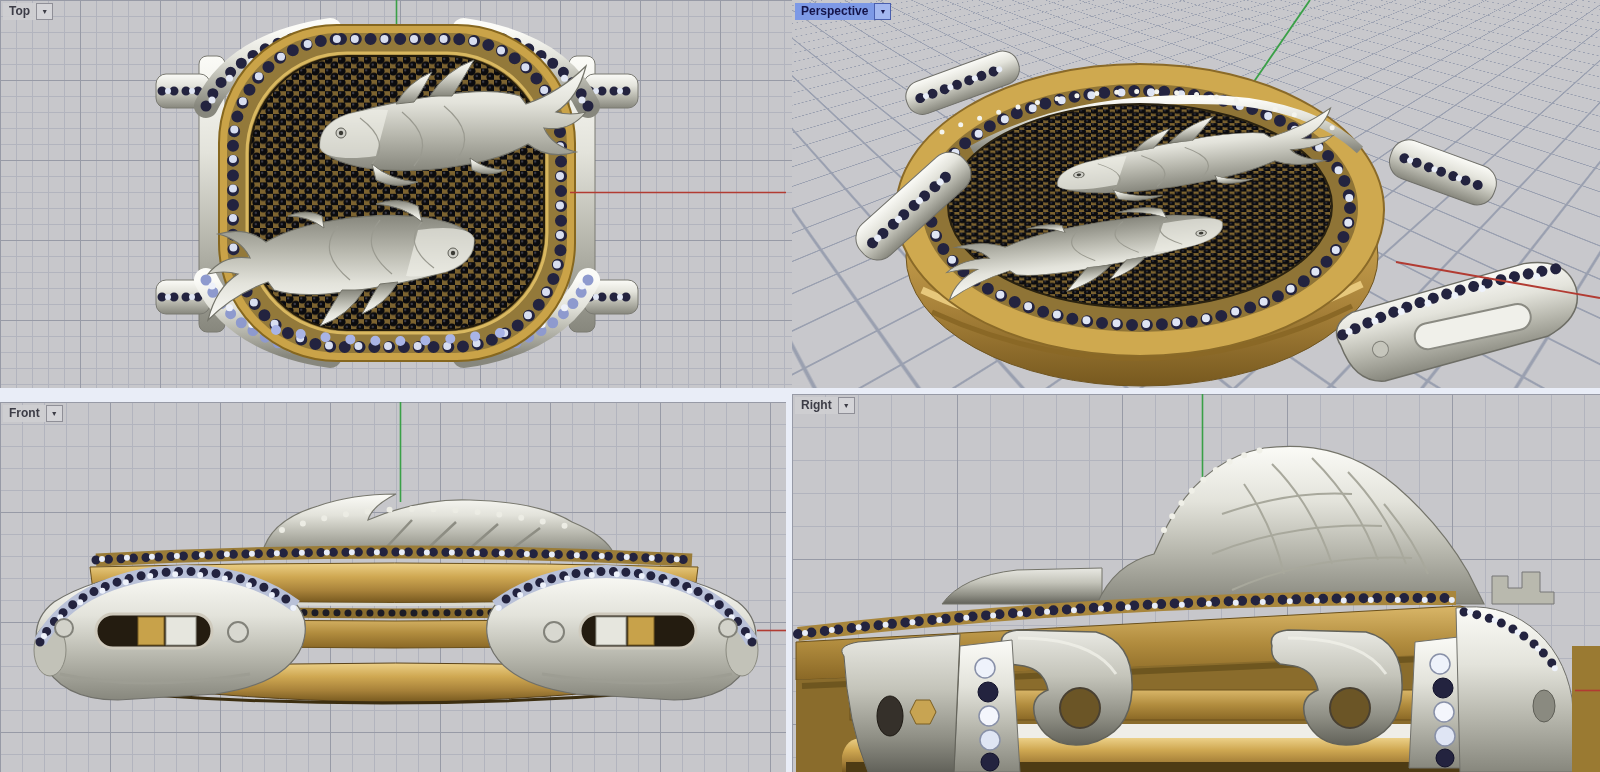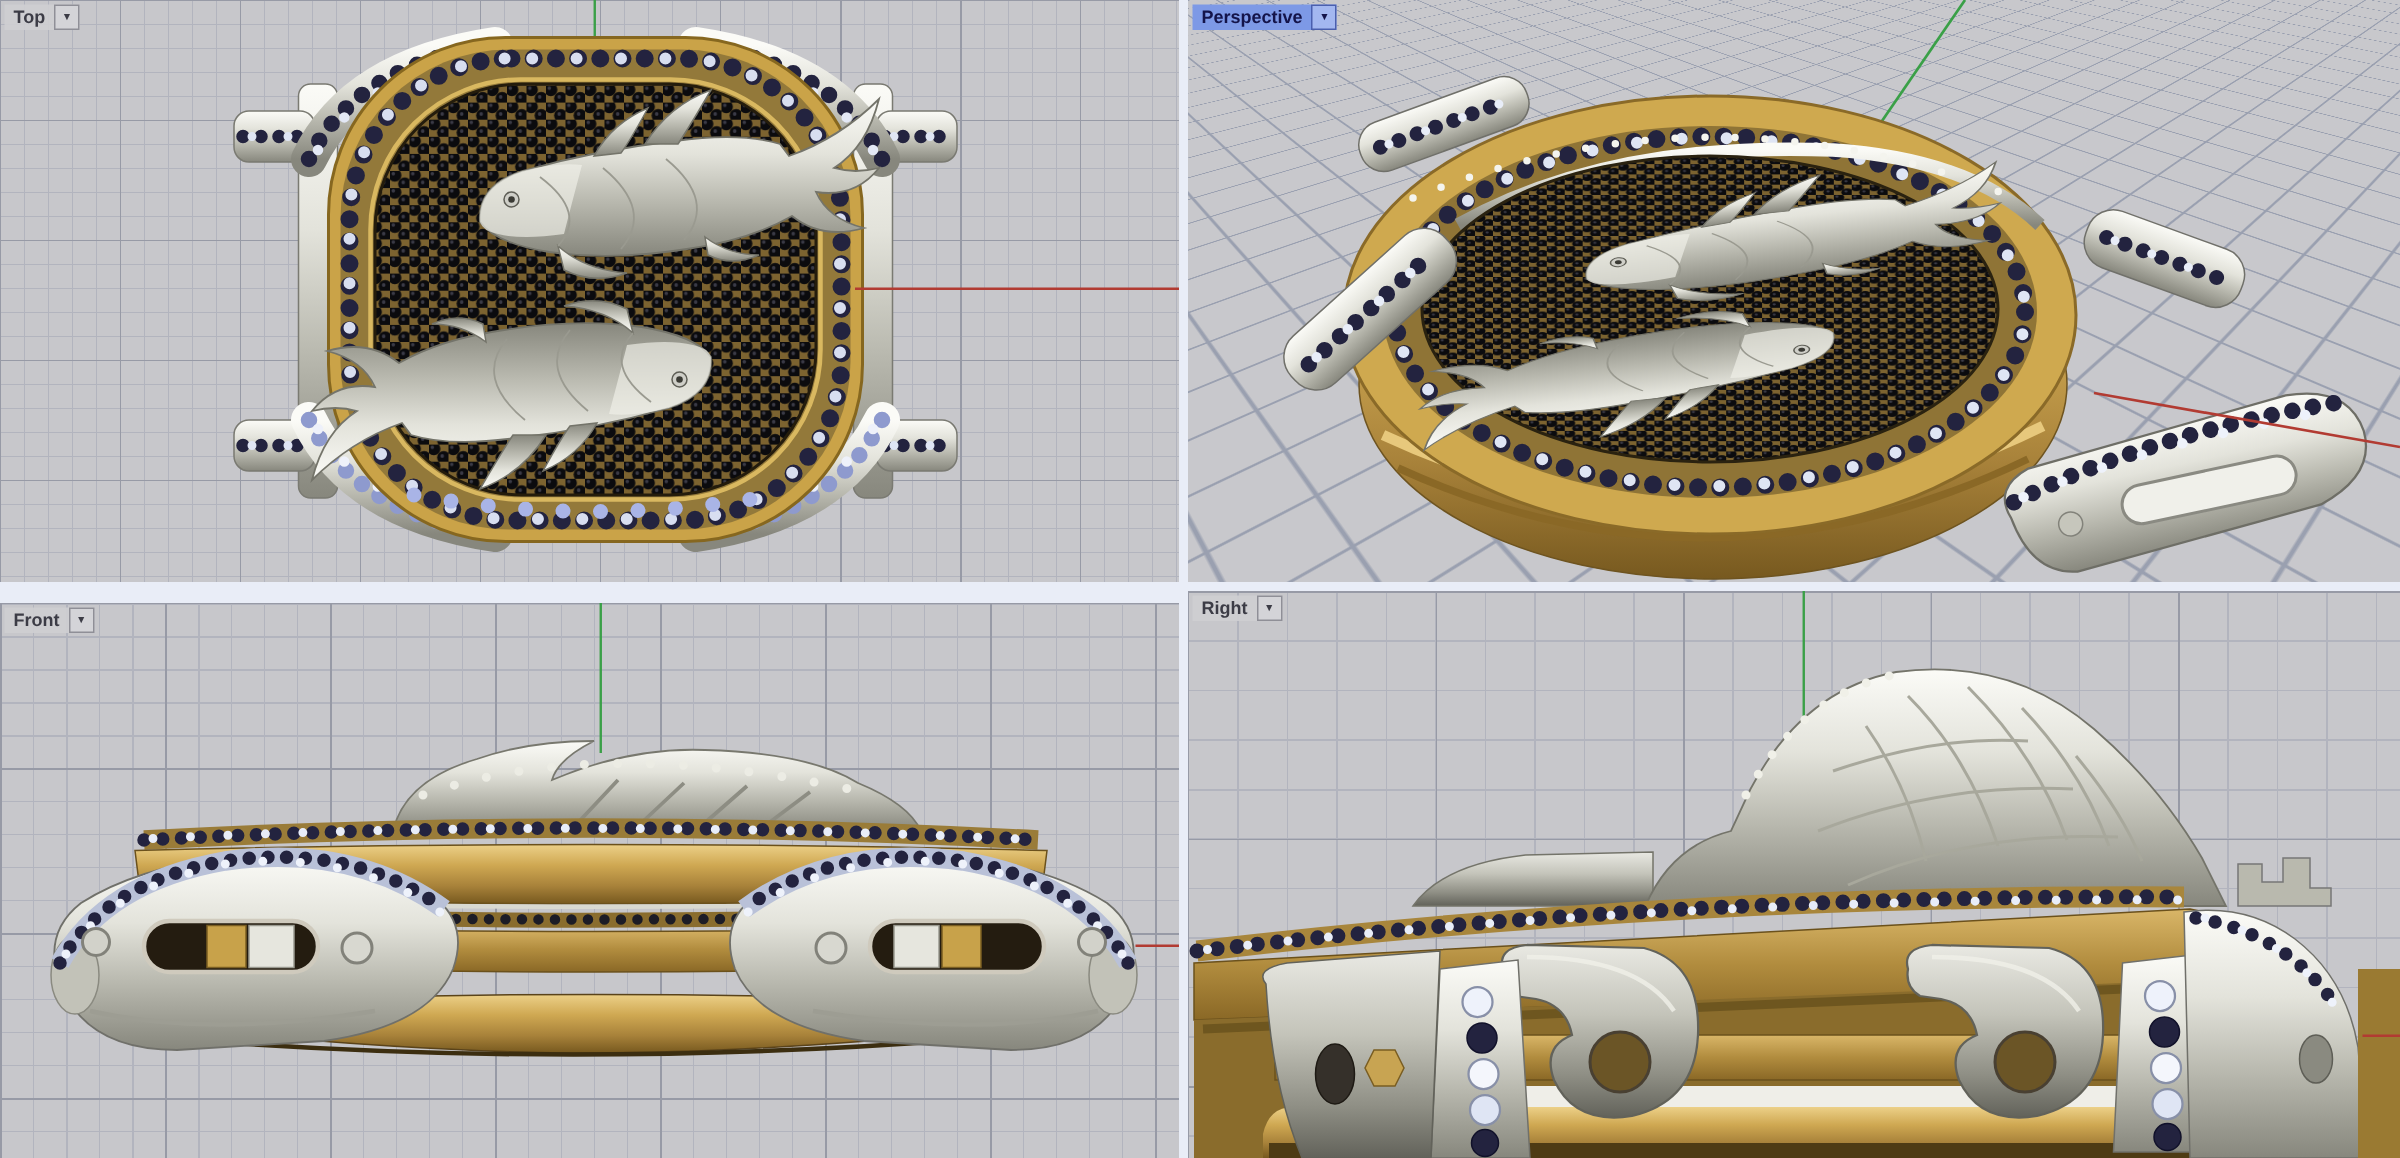--- a/index.html
+++ b/index.html
@@ -5,20 +5,21 @@
   html,body{margin:0;padding:0;background:#e9edf7;}
   .canvas{position:relative;width:1600px;height:772px;background:#e9edf7;overflow:hidden;
           font-family:"Liberation Sans",sans-serif;}
   .vp{position:absolute;overflow:hidden;background-color:#c7c7cb;}
   .vp.ortho{
     background-image:
       repeating-linear-gradient(to right,#979aa6 0 1px,transparent 1px 80px),
       repeating-linear-gradient(to bottom,#979aa6 0 1px,transparent 1px 80px),
       repeating-linear-gradient(to right,#b2b4be 0 1px,transparent 1px 16px),
       repeating-linear-gradient(to bottom,#b2b4be 0 1px,transparent 1px 16px);
+    padding-left: 44px;
   }
   .vp.grid22{
     background-image:
       repeating-linear-gradient(to right,#979aa6 0 1px,transparent 1px 110px),
       repeating-linear-gradient(to bottom,#979aa6 0 1px,transparent 1px 110px),
       repeating-linear-gradient(to right,#b2b4be 0 1px,transparent 1px 22px),
       repeating-linear-gradient(to bottom,#b2b4be 0 1px,transparent 1px 22px);
   }
   .vp.grid33{
     background-image:

